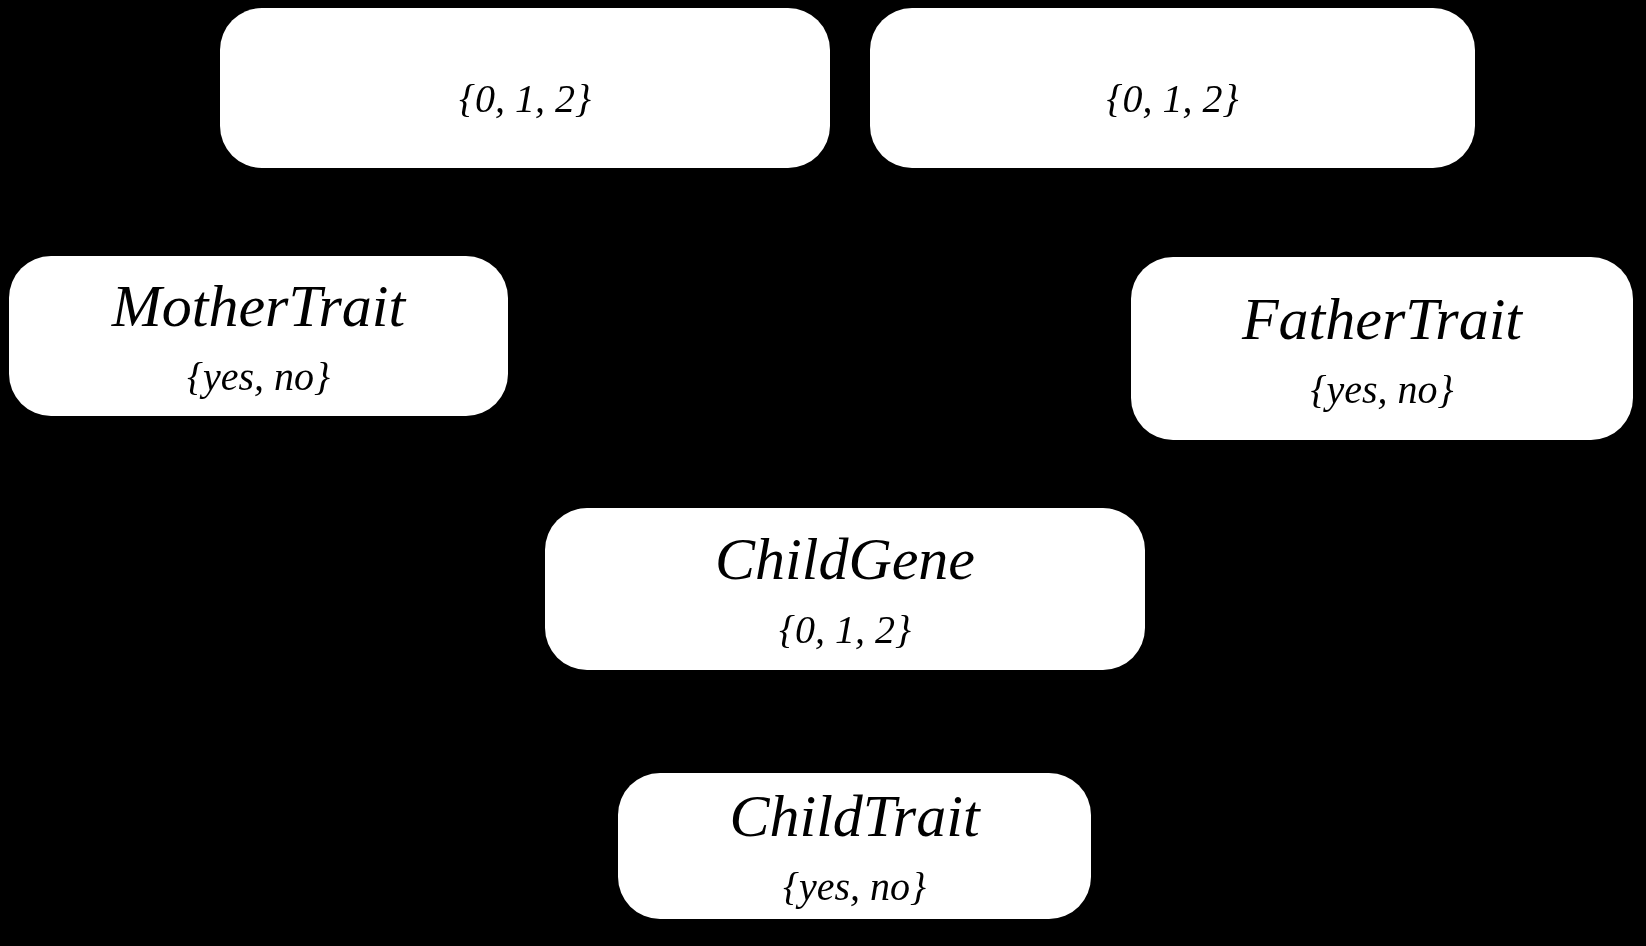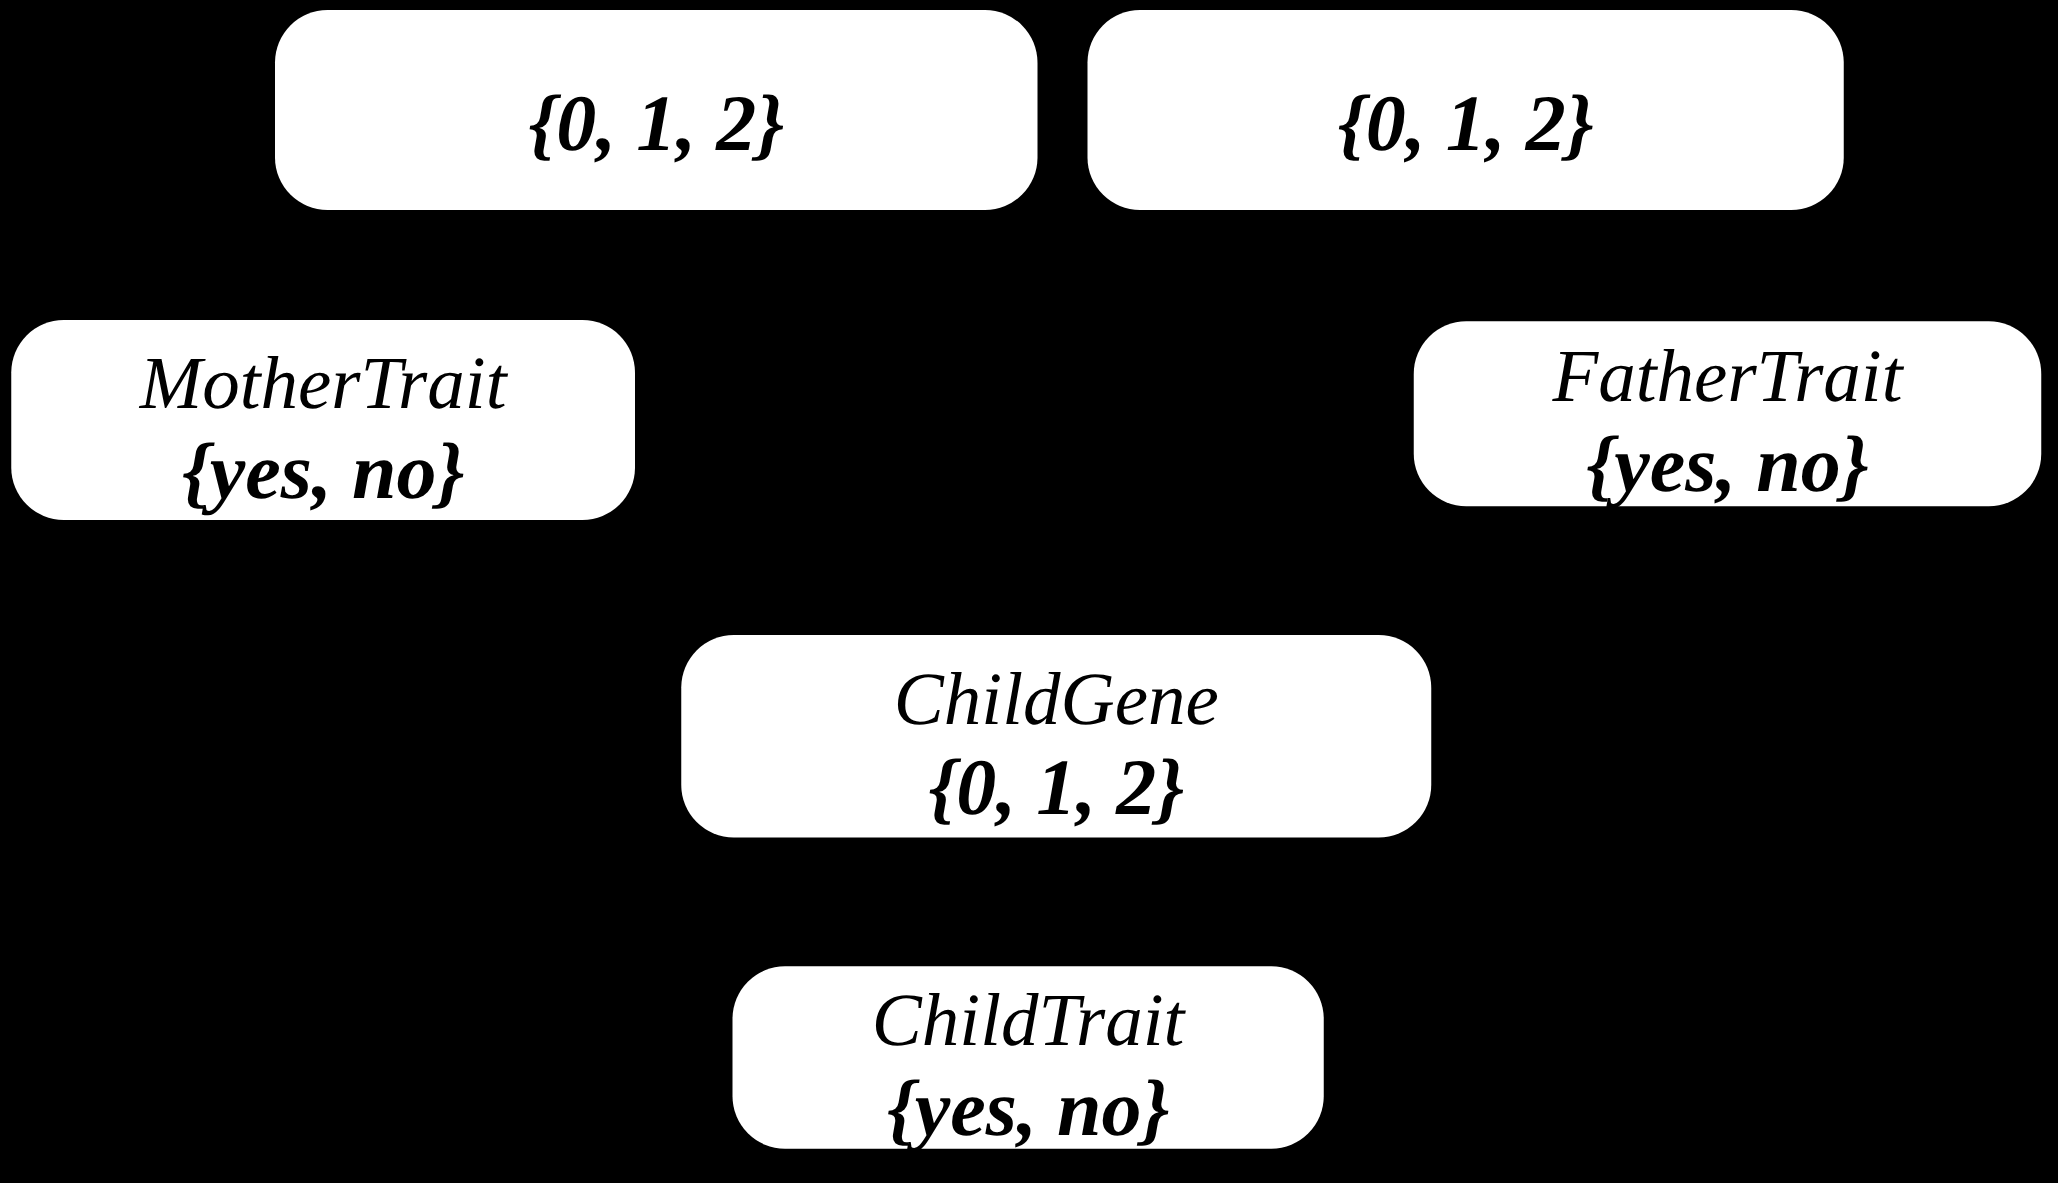--- a/index.html
+++ b/index.html
@@ -28,33 +28,32 @@
     box-sizing: border-box;
     padding-top: 11px;
     font-style: italic;
   }
   .node-label {
     font-size: 60px;
     line-height: 60px;
     white-space: nowrap;
   }
   .node-values {
-    font-size: 64px;
+    font-size: 40px;
     line-height: 60px;
     margin-top: 11px;
     white-space: nowrap;
-    font-weight: bold;
   }
   
   .n-mother-gene  { left: 220px;  top: 8px;   width: 610px; height: 160px; }
   .n-father-gene  { left: 870px;  top: 8px;   width: 605px; height: 160px; }
   .n-mother-trait { left: 9px;    top: 256px; width: 499px; height: 160px; text-align: right; }
-  .n-father-trait { left: 1131px; top: 257px; width: 502px; height: 148px; }
+  .n-father-trait { left: 1131px; top: 257px; width: 502px; height: 183px; }
   .n-child-gene   { left: 545px;  top: 508px; width: 600px; height: 162px; }
-  .n-child-trait  { left: 586px;  top: 773px; width: 473px; height: 146px; }
+  .n-child-trait  { left: 618px;  top: 773px; width: 473px; height: 146px; }
 </style>
 </head>
 <body>
 
 <div class="canvas" style="background: rgb(0, 0, 0);">
 
   <div class="node n-mother-gene" style="background: rgb(255, 255, 255); color: rgb(0, 0, 0);">
     <div class="node-values">{0, 1, 2}</div>
   </div>
 

